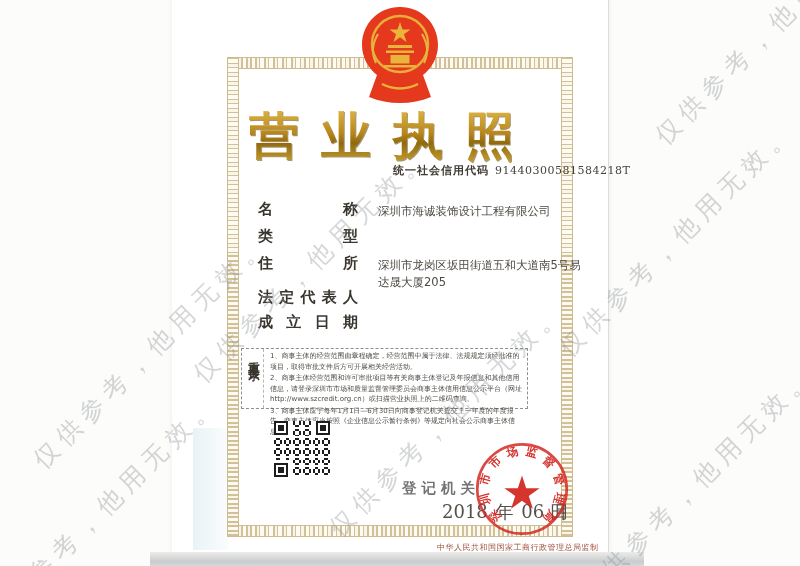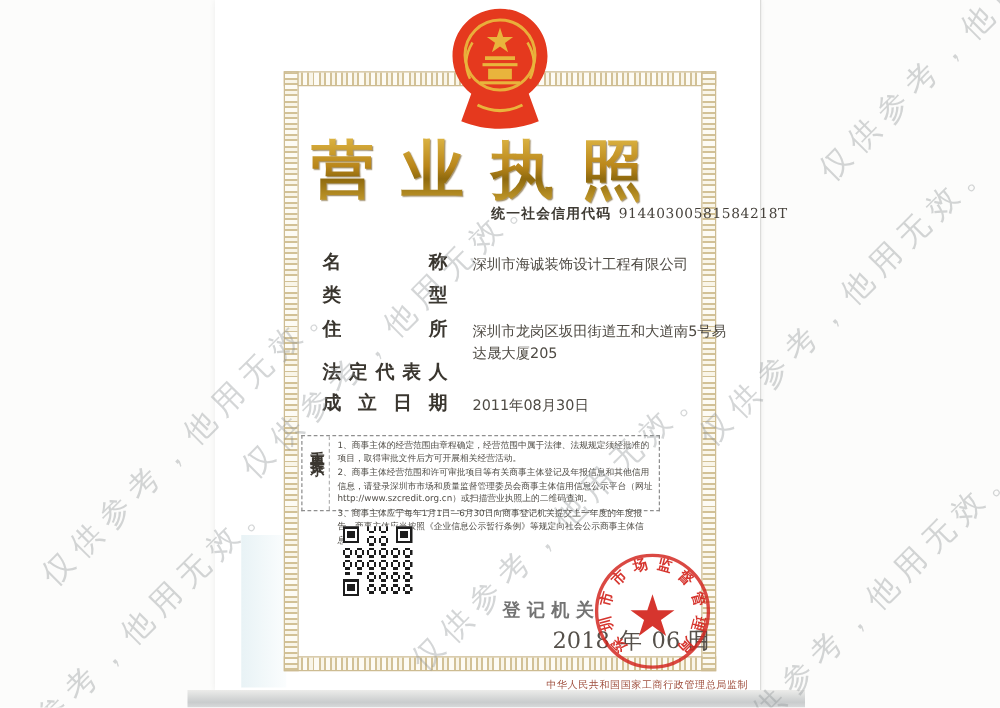--- a/index.html
+++ b/index.html
@@ -153,21 +153,20 @@
 </div>
 <div class="field-row" style="top:255px;">
   <div class="field-label">住所</div>
   <div class="field-value">深圳市龙岗区坂田街道五和大道南5号易达晟大厦205</div>
 </div>
 <div class="field-row" style="top:289px;">
   <div class="field-label">法定代表人</div>
 </div>
 <div class="field-row" style="top:314px;">
   <div class="field-label">成立日期</div>
-  <div class="field-value">2011年08月30日</div>
 </div>
 
 <div class="abs notice">
   <div class="notice-side">重要提示</div>
   <div class="notice-body">
     <p>1、商事主体的经营范围由章程确定，经营范围中属于法律、法规规定须经批准的项目，取得审批文件后方可开展相关经营活动。</p>
     <p>2、商事主体经营范围和许可审批项目等有关商事主体登记及年报信息和其他信用信息，请登录深圳市市场和质量监督管理委员会商事主体信用信息公示平台（网址http://www.szcredit.org.cn）或扫描营业执照上的二维码查询。</p>
     <p>3、商事主体应于每年1月1日—6月30日向商事登记机关提交上一年度的年度报告。商事主体应当按照《企业信息公示暂行条例》等规定向社会公示商事主体信息。</p>
   </div>
 </div>

